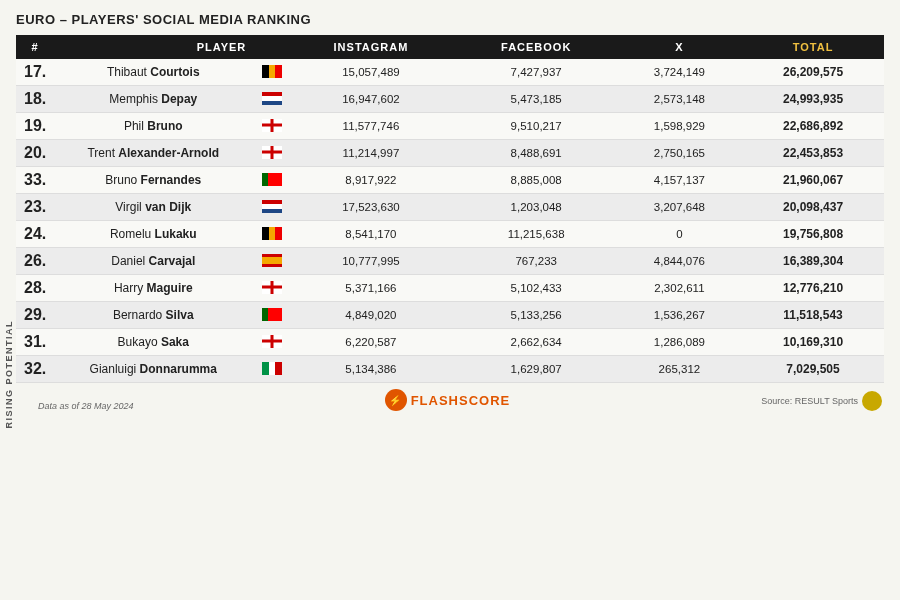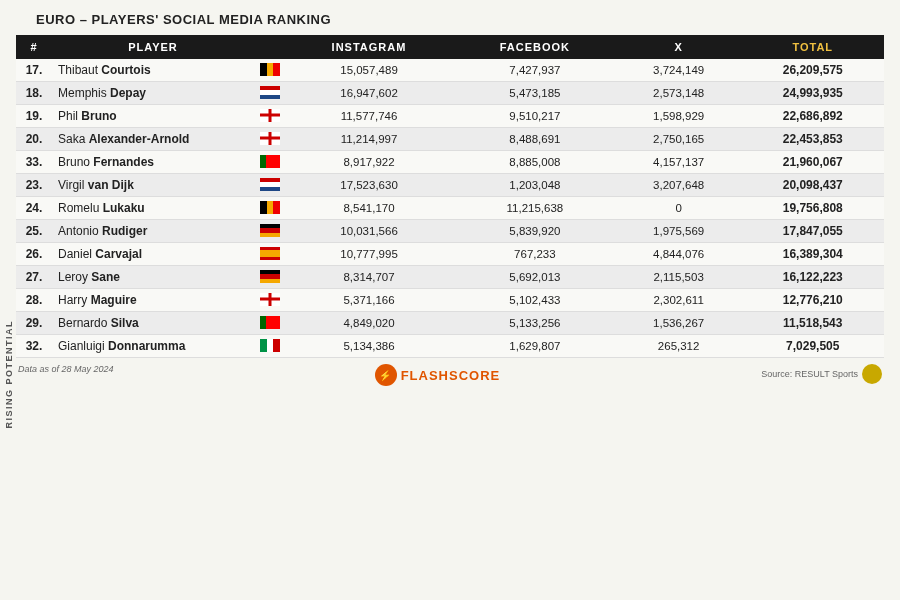--- a/index.html
+++ b/index.html
@@ -17,21 +17,20 @@
       padding: 12px 16px 8px 16px;
       position: relative;
     }
     .title {
       font-size: 13px;
       font-weight: 700;
       color: #222;
       letter-spacing: 0.5px;
       margin-bottom: 8px;
       text-transform: uppercase;
-      margin-left: 20px;
     }
     .table-wrapper {
       width: 100%;
       border-collapse: collapse;
     }
     table {
       width: 100%;
       border-collapse: collapse;
     }
     thead tr {
@@ -64,26 +63,26 @@
     }
     tbody td {
       font-size: 11.5px;
       color: #222;
       padding: 4px 8px;
       text-align: center;
       vertical-align: middle;
     }
     tbody td.rank-cell {
       font-weight: 700;
-      font-size: 12px;
+      font-size: 16px;
       width: 36px;
       text-align: center;
     }
     tbody td.player-cell {
-      text-align: left;
+      text-align: center;
       padding-left: 6px;
       white-space: nowrap;
       font-size: 12px;
     }
     .player-name-normal { font-weight: 400; }
     .player-name-bold { font-weight: 700; }
     .flag {
       display: inline-block;
       width: 20px;
       height: 13px;
@@ -104,23 +103,24 @@
       transform: rotate(180deg);
       font-size: 9px;
       font-weight: 700;
       letter-spacing: 1.5px;
       color: #555;
       text-transform: uppercase;
     }
     .footer {
       display: flex;
       justify-content: space-between;
-      align-items: flex-start;
+      align-items: flex-end;
       margin-top: 6px;
       padding: 0 2px;
+      margin-left: 20px;
     }
     .footer-left {
       font-size: 9px;
       color: #666;
       font-style: italic;
     }
     .footer-center {
       display: flex;
       align-items: center;
       gap: 4px;
@@ -183,21 +183,21 @@
 <body>
 
 <div class="container">
   <div class="title">EURO – PLAYERS' SOCIAL MEDIA RANKING</div>
   <span class="rising-label">RISING POTENTIAL</span>
   <div class="table-wrapper">
     <table>
       <thead>
         <tr>
           <th style="width:36px">#</th>
-          <th class="player-col" style="width:200px;text-align:center">PLAYER</th>
+          <th class="player-col" style="width:200px;text-align:right">PLAYER</th>
           <th style="width:30px"></th>
           <th>INSTAGRAM</th>
           <th>FACEBOOK</th>
           <th>X</th>
           <th class="total-col">TOTAL</th>
         </tr>
       </thead>
       <tbody id="table-body">
       <tr>
             <td class="rank-cell">17.</td>
@@ -221,21 +221,21 @@
             <td class="rank-cell">19.</td>
             <td class="player-cell"><span class="player-name-normal">Phil </span><span class="player-name-bold">Bruno</span></td>
             <td style="padding: 2px 4px;"><div class="flag flag-eng"></div></td>
             <td>11,577,746</td>
             <td>9,510,217</td>
             <td>1,598,929</td>
             <td class="total-cell">22,686,892</td>
           </tr>
           <tr>
             <td class="rank-cell">20.</td>
-            <td class="player-cell"><span class="player-name-normal">Saka </span><span class="player-name-bold">Alexander-Arnold</span></td>
+            <td class="player-cell"><span class="player-name-normal">Trent </span><span class="player-name-bold">Alexander-Arnold</span></td>
             <td style="padding: 2px 4px;"><div class="flag flag-eng"></div></td>
             <td>11,214,997</td>
             <td>8,488,691</td>
             <td>2,750,165</td>
             <td class="total-cell">22,453,853</td>
           </tr>
           <tr>
             <td class="rank-cell">33.</td>
             <td class="player-cell"><span class="player-name-normal">Bruno </span><span class="player-name-bold">Fernandes</span></td>
             <td style="padding: 2px 4px;"><div class="flag flag-pt"></div></td>
@@ -256,63 +256,54 @@
           <tr>
             <td class="rank-cell">24.</td>
             <td class="player-cell"><span class="player-name-normal">Romelu </span><span class="player-name-bold">Lukaku</span></td>
             <td style="padding: 2px 4px;"><div class="flag flag-be"></div></td>
             <td>8,541,170</td>
             <td>11,215,638</td>
             <td>0</td>
             <td class="total-cell">19,756,808</td>
           </tr>
           <tr>
-            <td class="rank-cell">25.</td>
-            <td class="player-cell"><span class="player-name-normal">Antonio </span><span class="player-name-bold">Rudiger</span></td>
-            <td style="padding: 2px 4px;"><div class="flag flag-de"></div></td>
-            <td>10,031,566</td>
-            <td>5,839,920</td>
-            <td>1,975,569</td>
-            <td class="total-cell">17,847,055</td>
-          </tr>
-          <tr>
             <td class="rank-cell">26.</td>
             <td class="player-cell"><span class="player-name-normal">Daniel </span><span class="player-name-bold">Carvajal</span></td>
             <td style="padding: 2px 4px;"><div class="flag flag-es"></div></td>
             <td>10,777,995</td>
             <td>767,233</td>
             <td>4,844,076</td>
             <td class="total-cell">16,389,304</td>
           </tr>
           <tr>
-            <td class="rank-cell">27.</td>
-            <td class="player-cell"><span class="player-name-normal">Leroy </span><span class="player-name-bold">Sane</span></td>
-            <td style="padding: 2px 4px;"><div class="flag flag-de"></div></td>
-            <td>8,314,707</td>
-            <td>5,692,013</td>
-            <td>2,115,503</td>
-            <td class="total-cell">16,122,223</td>
-          </tr>
-          <tr>
             <td class="rank-cell">28.</td>
             <td class="player-cell"><span class="player-name-normal">Harry </span><span class="player-name-bold">Maguire</span></td>
             <td style="padding: 2px 4px;"><div class="flag flag-eng"></div></td>
             <td>5,371,166</td>
             <td>5,102,433</td>
             <td>2,302,611</td>
             <td class="total-cell">12,776,210</td>
           </tr>
           <tr>
             <td class="rank-cell">29.</td>
             <td class="player-cell"><span class="player-name-normal">Bernardo </span><span class="player-name-bold">Silva</span></td>
             <td style="padding: 2px 4px;"><div class="flag flag-pt"></div></td>
             <td>4,849,020</td>
             <td>5,133,256</td>
             <td>1,536,267</td>
             <td class="total-cell">11,518,543</td>
+          </tr>
+          <tr>
+            <td class="rank-cell">31.</td>
+            <td class="player-cell"><span class="player-name-normal">Bukayo </span><span class="player-name-bold">Saka</span></td>
+            <td style="padding: 2px 4px;"><div class="flag flag-eng"></div></td>
+            <td>6,220,587</td>
+            <td>2,662,634</td>
+            <td>1,286,089</td>
+            <td class="total-cell">10,169,310</td>
           </tr>
           <tr>
             <td class="rank-cell">32.</td>
             <td class="player-cell"><span class="player-name-normal">Gianluigi </span><span class="player-name-bold">Donnarumma</span></td>
             <td style="padding: 2px 4px;"><div class="flag flag-it"></div></td>
             <td>5,134,386</td>
             <td>1,629,807</td>
             <td>265,312</td>
             <td class="total-cell">7,029,505</td>
           </tr>

